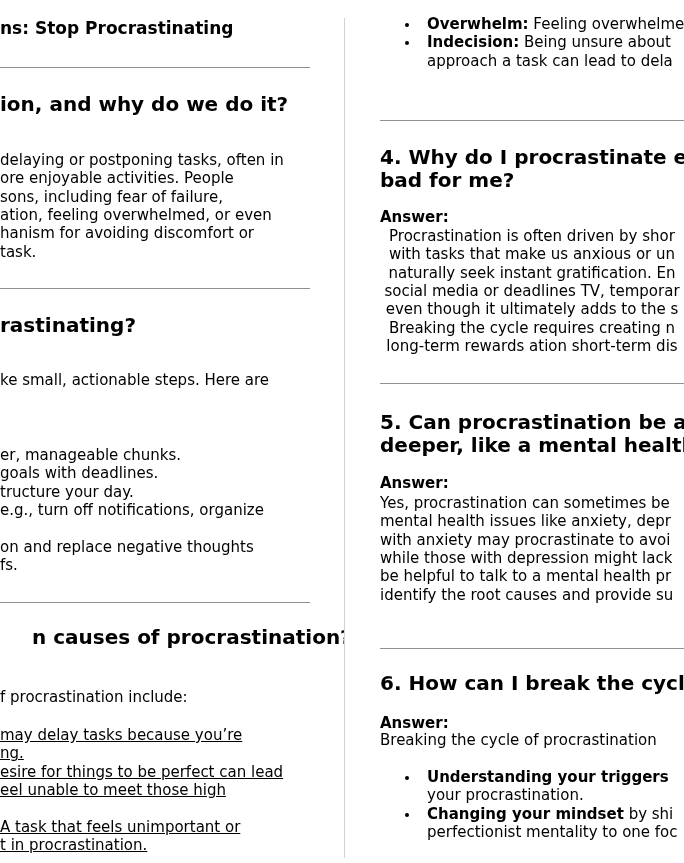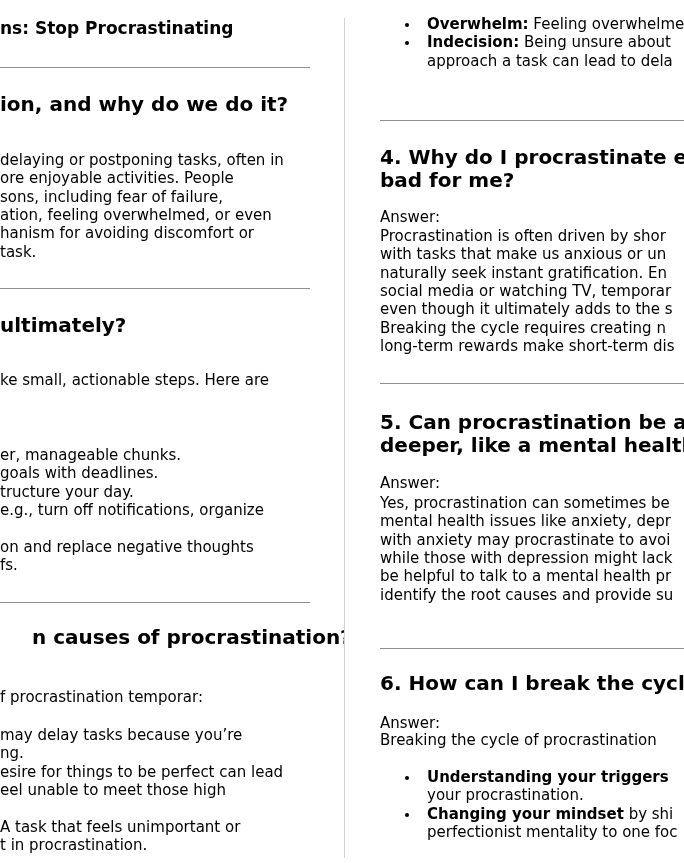--- a/index.html
+++ b/index.html
@@ -27,21 +27,21 @@
   .title .line {
     font-size: 17px;
     font-weight: bold;
     line-height: 22px; height: 22px;
   }
   .heading .line {
     font-size: 20px;
     font-weight: bold;
     line-height: 23px; height: 23px;
   }
-  .answer .line { font-weight: normal; }
+  .answer .line { font-weight: bold; }
 
   .rule { height: 1px; }
   #left-col  .rule { width: 310px; }
   #right-col .rule { width: 120%; }
 
   .bullets .line { padding-left: 47px; position: relative; }
   .bullets .line.dot::before {
     content: "";
     position: absolute;
     left: 25px; top: 8px;
@@ -65,42 +65,42 @@
     <div class="block lines" style="top: 151px;">
       <div class="line">delaying or postponing tasks, often in</div>
       <div class="line">ore enjoyable activities. People</div>
       <div class="line">sons, including fear of failure,</div>
       <div class="line">ation, feeling overwhelmed, or even</div>
       <div class="line">hanism for avoiding discomfort or</div>
       <div class="line">task.</div>
     </div>
     <div class="block rule" style="top: 288px; background: rgb(143, 143, 143);"></div>
     <div class="block heading" style="top: 314px;">
-      <div class="line">ultimately?</div>
+      <div class="line">rastinating?</div>
     </div>
     <div class="block lines" style="top: 371px;">
       <div class="line">ke small, actionable steps. Here are</div>
     </div>
     <div class="block lines" style="top: 446px;">
       <div class="line">er, manageable chunks.</div>
       <div class="line">goals with deadlines.</div>
       <div class="line">tructure your day.</div>
       <div class="line">e.g., turn off notifications, organize</div>
       <div class="line"></div>
       <div class="line">on and replace negative thoughts</div>
       <div class="line">fs.</div>
     </div>
     <div class="block rule" style="top: 602px; background: rgb(143, 143, 143);"></div>
     <div class="block heading" style="top: 626px; margin-left: 32px;">
       <div class="line">n causes of procrastination?</div>
     </div>
     <div class="block lines" style="top: 688px;">
-      <div class="line">f procrastination temporar:</div>
+      <div class="line">f procrastination include:</div>
     </div>
-    <div class="block lines" style="top: 726px;">
+    <div class="block lines" style="top: 726px; text-decoration: underline;">
       <div class="line">may delay tasks because you’re</div>
       <div class="line">ng.</div>
       <div class="line">esire for things to be perfect can lead</div>
       <div class="line">eel unable to meet those high</div>
       <div class="line"></div>
       <div class="line">A task that feels unimportant or</div>
       <div class="line">t in procrastination.</div>
     </div>
   </div>
 <div id="divider" style="left: 344px; top: 18px; height: 840px; background: rgb(211, 211, 211);"></div>
@@ -111,28 +111,28 @@
       <div class="line"><span>approach a task can lead to dela</span></div>
     </div>
     <div class="block rule" style="top: 120px; background: rgb(143, 143, 143);"></div>
     <div class="block heading" style="top: 146px;">
       <div class="line">4. Why do I procrastinate even</div>
       <div class="line">bad for me?</div>
     </div>
     <div class="block answer" style="top: 208px;">
       <div class="line">Answer:</div>
     </div>
-    <div class="block lines" style="top: 227px;">
+    <div class="block lines" style="top: 227px; text-align: center;">
       <div class="line">Procrastination is often driven by shor</div>
       <div class="line">with tasks that make us anxious or un</div>
       <div class="line">naturally seek instant gratification. En</div>
-      <div class="line">social media or watching TV, temporar</div>
+      <div class="line">social media or deadlines TV, temporar</div>
       <div class="line">even though it ultimately adds to the s</div>
       <div class="line">Breaking the cycle requires creating n</div>
-      <div class="line">long-term rewards make short-term dis</div>
+      <div class="line">long-term rewards ation short-term dis</div>
     </div>
     <div class="block rule" style="top: 383px; background: rgb(143, 143, 143);"></div>
     <div class="block heading" style="top: 411px;">
       <div class="line">5. Can procrastination be a sign</div>
       <div class="line">deeper, like a mental health iss</div>
     </div>
     <div class="block answer" style="top: 474px;">
       <div class="line">Answer:</div>
     </div>
     <div class="block lines" style="top: 494px;">

